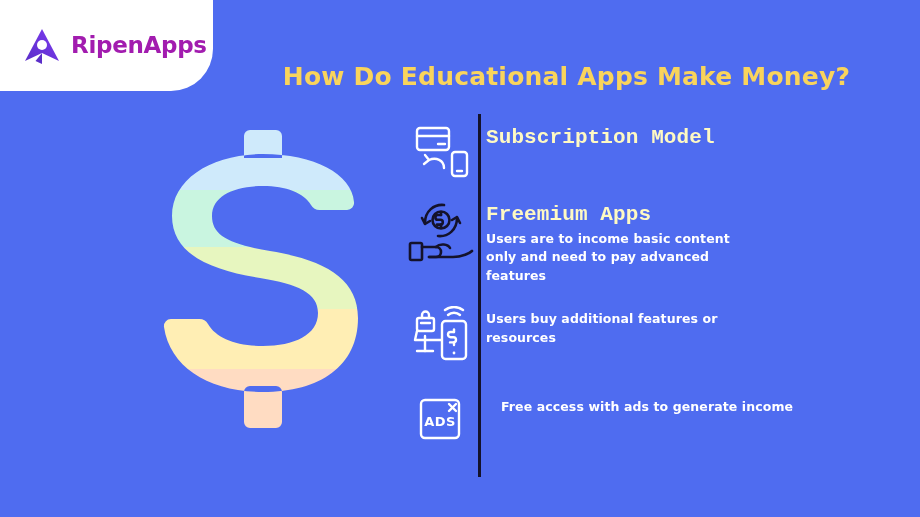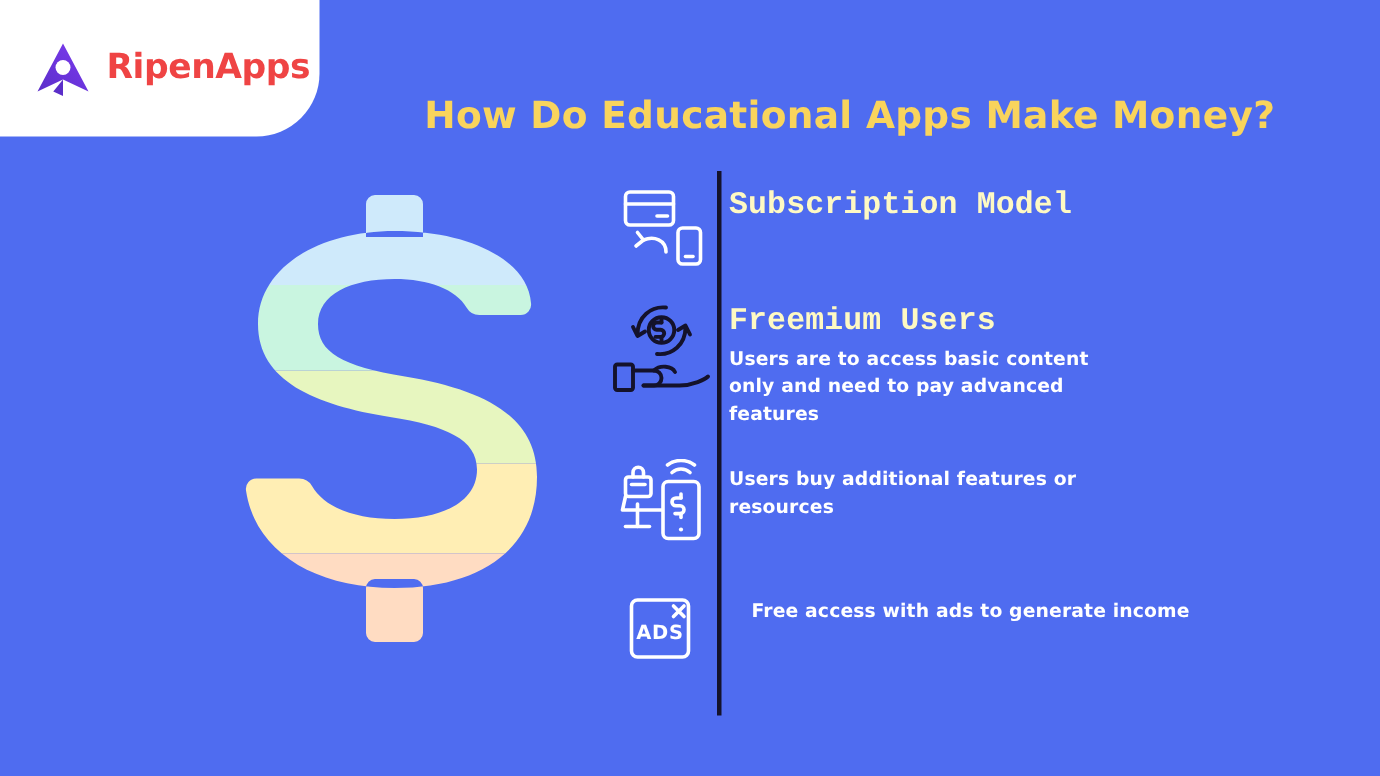--- a/index.html
+++ b/index.html
@@ -38,21 +38,21 @@
   #logo-mark {
     width: 40px;
     height: 40px;
     flex: 0 0 auto;
     margin-right: 9px;
   }
   #logo-text {
     font-family: "DejaVu Sans", sans-serif;
     font-size: 23px;
     font-weight: bold;
-    color: #ef4444;
+    color: #a21caf;
     letter-spacing: -0.3px;
     line-height: 1;
   }
 
   
   #main-title {
     position: absolute;
     left: 213px;
     top: 62px;
     width: 707px;
@@ -240,22 +240,22 @@
           <polyline points="14,15 17,21 22,18"></polyline>
           <path d="M49 15 C49 27 40 34 30 33"></path>
           <polyline points="52,20 49,14 44,17"></polyline>
           <rect x="2" y="40" width="12" height="17" rx="1.5"></rect>
           <path d="M14 44 h14 a5 5 0 0 1 0 10 h-7"></path>
           <path d="M21 54 h24 c9 0 17 -4 19 -6 l0 0"></path>
           <path d="M28 44 c4 -4 12 -3 14 1"></path>
         </g>
       </svg>
       <div class="item-body">
-        <div class="item-title">Freemium Users</div>
-        <div class="item-desc">Users are to access basic content only and need to pay advanced features</div>
+        <div class="item-title">Freemium Apps</div>
+        <div class="item-desc">Users are to income basic content only and need to pay advanced features</div>
       </div>
     </div>
 
     <div class="item" id="item-2">
       <svg class="item-icon" viewBox="0 0 60 58">
         <g fill="none" stroke="#ffffff" stroke-width="2.4" stroke-linecap="round" stroke-linejoin="round">
           <rect x="5" y="12" width="17" height="13" rx="2"></rect>
           <line x1="9" y1="17" x2="18" y2="17"></line>
           <path d="M10 12 v-3 a3.5 3.5 0 0 1 7 0 v3"></path>
           <path d="M5 25 l-2 9 h26"></path>

